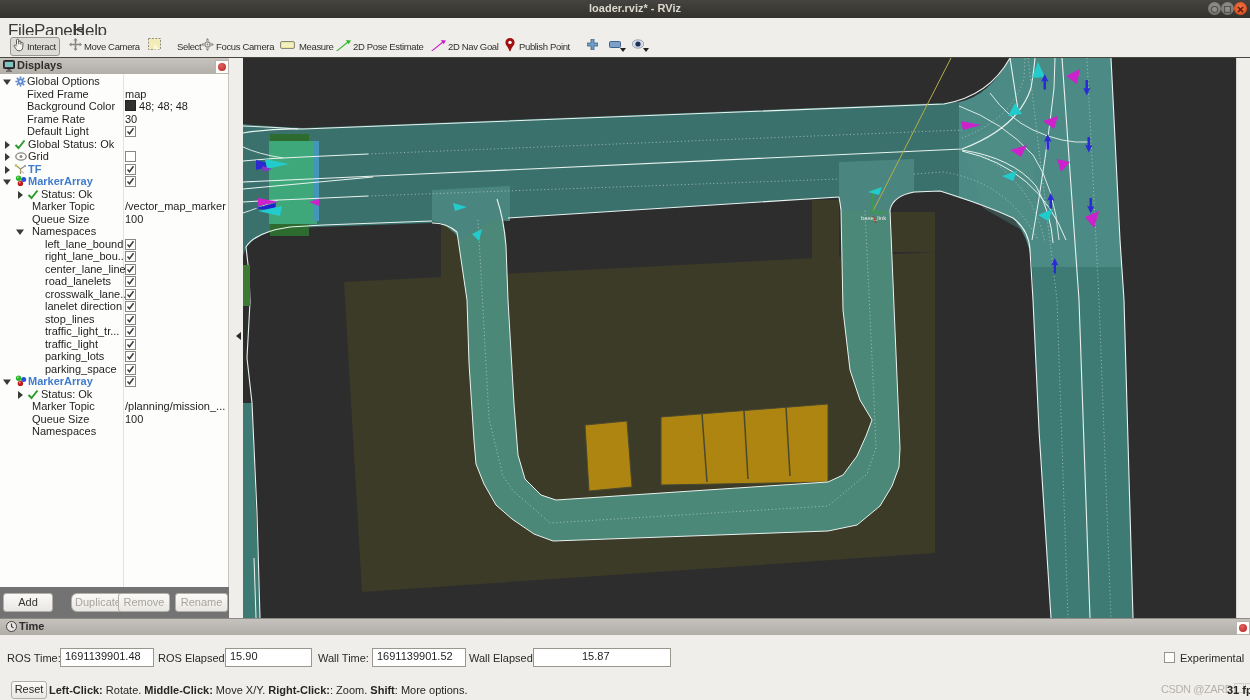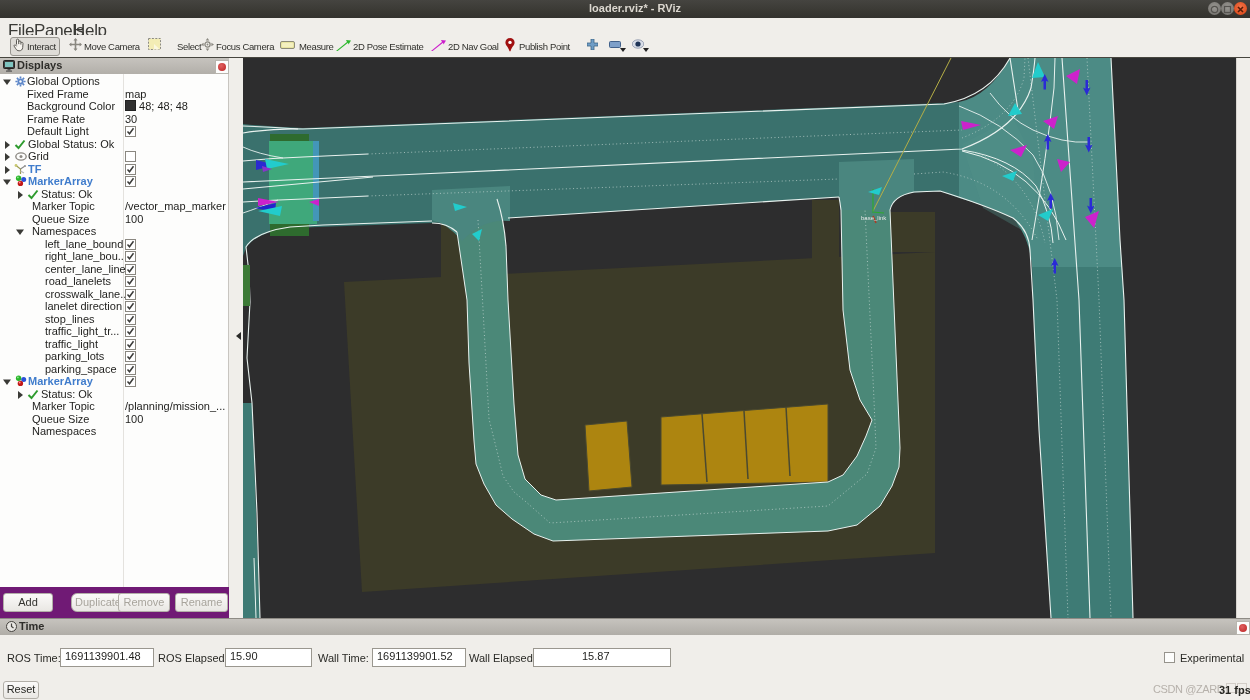--- a/index.html
+++ b/index.html
@@ -10,40 +10,40 @@
   .winbtn{position:absolute;top:2px;width:13px;height:13px;border-radius:7px;}
   
   #menubar{position:absolute;left:0;top:18px;width:1250px;height:17px;background:#f0eeea;font-size:17px;letter-spacing:-0.3px;color:#3a3a36;}
   #menubar span{position:absolute;top:3px;}
   
   #toolbar{position:absolute;left:0;top:35px;width:1250px;height:22px;background:#f0eeea;border-bottom:1px solid #47463f;font-size:9.5px;letter-spacing:-0.35px;color:#30302c;}
   .tbtxt{position:absolute;top:6px;}
   .tbico{position:absolute;top:3px;}
   #interactbtn{position:absolute;left:10px;top:2px;width:48px;height:17px;background:#dedcd7;border:1px solid #989690;border-radius:3px;}
   
-  #leftpanel{position:absolute;left:0;top:58px;width:229px;height:560px;background:#701a75;}
+  #leftpanel{position:absolute;left:0;top:58px;width:229px;height:560px;background:#737373;}
   #dheader{position:absolute;left:0;top:0;width:229px;height:16px;background:linear-gradient(#c6c3be,#b2afa9);border-bottom:1px solid #999690;font-size:11px;font-weight:bold;color:#2e2d2a;}
   #dtree{position:absolute;left:0;top:16px;width:228px;height:513px;background:#fdfdfc;border-right:1px solid #c8c5c0;}
   .trow{position:absolute;left:0;width:228px;height:13px;font-size:11px;color:#1e1e1c;white-space:nowrap;}
   .trow .lbl{position:absolute;top:0px;}
   .trow .val{position:absolute;left:125px;top:0px;}
   .tarrow{position:absolute;}
   .cline{position:absolute;left:123px;top:0;width:1px;height:513px;background:#e4e2de;}
   .cb{position:absolute;left:125px;top:1px;width:9px;height:9px;background:#fff;border:1px solid #8a8780;font-size:10px;line-height:9px;color:#2a2a28;text-align:center;}
   .panelbtn{position:absolute;top:535px;height:15px;border:1px solid #b2afa8;border-radius:3px;background:linear-gradient(#fbfaf9,#e9e7e3);font-size:11px;text-align:center;padding-top:2px;}
   
   #viewport{position:absolute;left:243px;top:58px;}
   #rightstrip{position:absolute;left:1236px;top:58px;width:14px;height:560px;background:#f0eeea;border-left:1px solid #d8d5d0;}
   
   #timeheader{position:absolute;left:0;top:618px;width:1250px;height:16px;background:linear-gradient(#c6c3be,#b0ada7);border-top:1px solid #8e8b85;border-bottom:1px solid #999690;font-size:11px;font-weight:bold;color:#2e2d2a;}
   #timebody{position:absolute;left:0;top:635px;width:1250px;height:37px;background:#f0eeea;font-size:11px;color:#2a2a26;}
   .tfield{position:absolute;top:13px;height:16px;background:#fff;border:1px solid #9a978f;font-size:11px;color:#1e1e1c;padding:1px 0 0 4px;}
   .tlabel{position:absolute;top:17px;}
   
-  #statusbar{position:absolute;left:0;top:672px;width:1044px;height:28px;background:#f0eeea;font-size:11px;color:#262622;}
+  #statusbar{position:absolute;left:8px;top:672px;width:1044px;height:28px;background:#f0eeea;font-size:11px;color:#262622;}
 </style>
 </head>
 <body>
   <div id="titlebar">
     <div id="titletext">loader.rviz* - RViz</div>
     <div class="winbtn" style="left:1208px;background:radial-gradient(circle at 50% 40%,#9a9893,#6e6c68);"><svg width="13" height="13">
         <circle cx="6.5" cy="6.5" r="3.2" fill="none" stroke="#55534f" stroke-width="1.2"></circle>
       </svg></div>
     <div class="winbtn" style="left:1221px;background:radial-gradient(circle at 50% 40%,#9a9893,#6e6c68);"><svg width="13" height="13">
         <rect x="3.5" y="3.5" width="6" height="6" fill="none" stroke="#55534f" stroke-width="1.2"></rect>
@@ -492,15 +492,16 @@
     <div class="tfield" style="left:225px;width:81px;">15.90</div>
     <span class="tlabel" style="left:318px;">Wall Time:</span>
     <div class="tfield" style="left:372px;width:88px;">1691139901.52</div>
     <span class="tlabel" style="left:469px;">Wall Elapsed:</span>
     <div class="tfield" style="left:533px;width:88px;padding-left:48px;">15.87</div>
     <span style="position:absolute;left:1164px;top:17px;width:9px;height:9px;background:#fdfdfc;border:1px solid #96938c;"></span>
     <span class="tlabel" style="left:1180px;">Experimental</span>
   </div>
   <div id="statusbar">
     <div style="position:absolute;left:3px;top:9px;width:34px;height:15px;border:1px solid #b2afa8;border-radius:3px;background:linear-gradient(#fbfaf9,#e9e7e3);text-align:center;padding-top:1px;">Reset</div>
+    <div style="position:absolute;left:41px;top:12px;"><b>Left-Click:</b> Rotate. <b>Middle-Click:</b> Move X/Y. <b>Right-Click:</b>: Zoom. <b>Shift</b>: More options.</div>
     <div style="position:absolute;left:1153px;top:11px;font-size:11px;letter-spacing:-0.4px;color:#b6b1ab;white-space:nowrap;">CSDN @ZARD<span style="display:inline-block;width:8px;height:8px;border:1px solid #d2cdc7;margin-left:2px;"></span><span style="display:inline-block;width:8px;height:8px;border:1px solid #d2cdc7;margin-left:1px;"></span></div>
     <div style="position:absolute;left:1219px;top:12px;font-weight:bold;white-space:nowrap;">31 fps</div>
   </div>
 
 </body></html>

